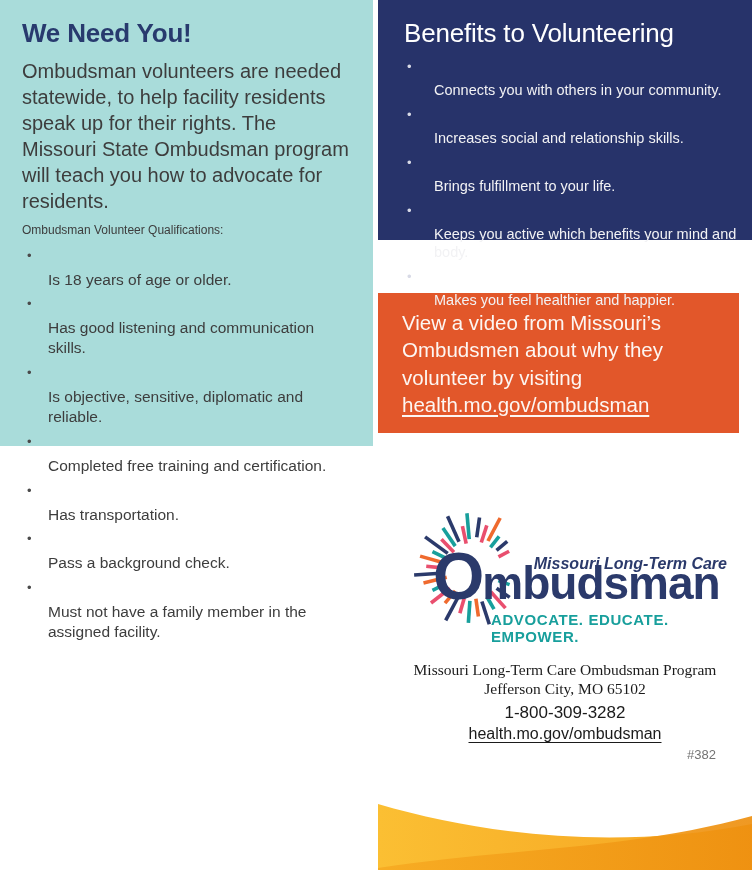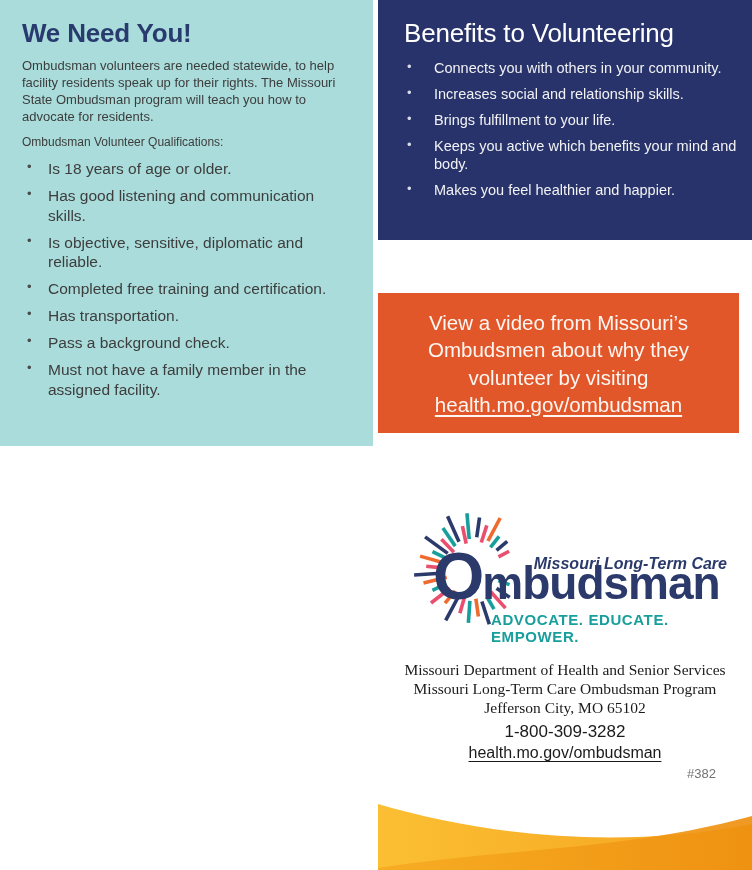--- a/index.html
+++ b/index.html
@@ -4,25 +4,25 @@
 <style>
   html,body { margin:0; padding:0; }
   body { width:752px; height:870px; overflow:hidden; background:#ffffff;
          font-family:"Liberation Sans", sans-serif; }
   .page { width:752px; height:870px; display:flex; }
 
   
   .col-left { width:373px; flex:none; display:flex; flex-direction:row; }
   .teal-block { height:446px; box-sizing:border-box; background:#a9dcda; padding:16px 17px 0 22px; }
   .left-heading { color:#283a6e; font-size:26px; font-weight:700; letter-spacing:-0.2px; margin:2px 0 9px 0; }
-  .intro { color:#3d3d3d; font-size:13px; line-height:1.3; margin:0 0 9px 0; }
+  .intro { color:#3d3d3d; font-size:20px; line-height:1.3; margin:0 0 9px 0; }
   .qual-label { color:#3d3d3d; font-size:12px; line-height:1.3; margin:0 0 9px 0; }
   .b-row { display:flex; margin-bottom:7px; color:#3d3d3d; font-size:15.5px; line-height:1.28; }
   .bullet { flex:none; width:26px; padding-left:5px; box-sizing:border-box; font-size:13px; color:#4a4a4a; }
-  .b-text { flex:1; padding-right:2px; }
+  .b-text { flex:1; padding-right:2px;margin-top:22px; }
 
   
   .photo { position:relative; height:424px; overflow:hidden; background:#8aa05e; }
   .photo * { position:absolute; }
   .ph-bokeh { left:-20px; top:-20px; width:420px; height:470px; filter:blur(7px);
     background:
       radial-gradient(90px 90px at 60px 60px, #e6d394cc, #e6d39400 70%),
       radial-gradient(120px 120px at 330px 50px, #5d7f46cc, #5d7f4600 70%),
       radial-gradient(100px 100px at 300px 160px, #476338bb, #47633800 70%),
       radial-gradient(90px 90px at 30px 200px, #93a95acc, #93a95a00 70%),
@@ -49,21 +49,21 @@
   .ph-log { left:225px; top:388px; width:170px; height:60px; border-radius:26px; background:#c2aa8b; filter:blur(4px); }
 
   
   .col-right { width:374px; flex:none; margin-left:5px; position:relative; height:870px; }
   .navy-block { height:240px; box-sizing:border-box; background:#27336a; padding:14px 10px 0 26px; }
   .right-heading { color:#ffffff; font-size:26px; font-weight:400; letter-spacing:-0.2px; margin:4px 0 10px 0; }
   .navy-block .b-row { color:#f2f2f4; font-size:14.5px; line-height:1.3; margin-bottom:7px; }
   .navy-block .bullet { width:30px; padding-left:3px; color:#d8dae6; }
 
   .orange-box { box-sizing:border-box; margin:53px 13px 0 0; height:140px; background:#e2572a;
-                color:#fdf6f2; text-align:center; padding:16px 24px 0 24px; font-size:20.5px; line-height:1.33; }
+                color:#fdf6f2; padding:16px 24px 0 24px; font-size:20.5px; line-height:1.33; }
   .orange-link { color:#fdf6f2; text-decoration:underline; text-underline-offset:3px; cursor:pointer; }
 
   
   .logo { position:relative; width:332px; height:150px; margin:72px auto 0 auto; }
   .starburst { position:absolute; left:3px; top:-6px; }
   .logo-word { position:absolute; left:34px; top:29px; color:#2b3a6b; font-weight:700;
                font-size:46px; letter-spacing:-1px; line-height:1.28; }
   .logo-word::first-letter { font-size:66px; letter-spacing:-2px; }
   .tag-top { position:absolute; right:4px; top:50px; color:#2b3a6b; font-style:italic;
              font-weight:700; font-size:16px; }
@@ -224,21 +224,20 @@
         </g>
       </svg>
       <div class="logo-word">Ombudsman</div>
       <div class="tag-top">Missouri Long-Term Care</div>
       <div class="tag-bottom">ADVOCATE. EDUCATE. EMPOWER.</div>
     </div>
 
     <div class="contact">
       <div>
 
-          <div class="contact-line">Missouri Department of Health and Senior Services</div>
 
           <div class="contact-line">Missouri Long-Term Care Ombudsman Program</div>
 
 
           <div class="contact-line">Jefferson City, MO  65102</div>
         </div>
       <div class="contact-phone">1-800-309-3282</div>
       <span class="contact-site">health.mo.gov/ombudsman</span>
       <div class="doc-number">#382</div>
     </div>

